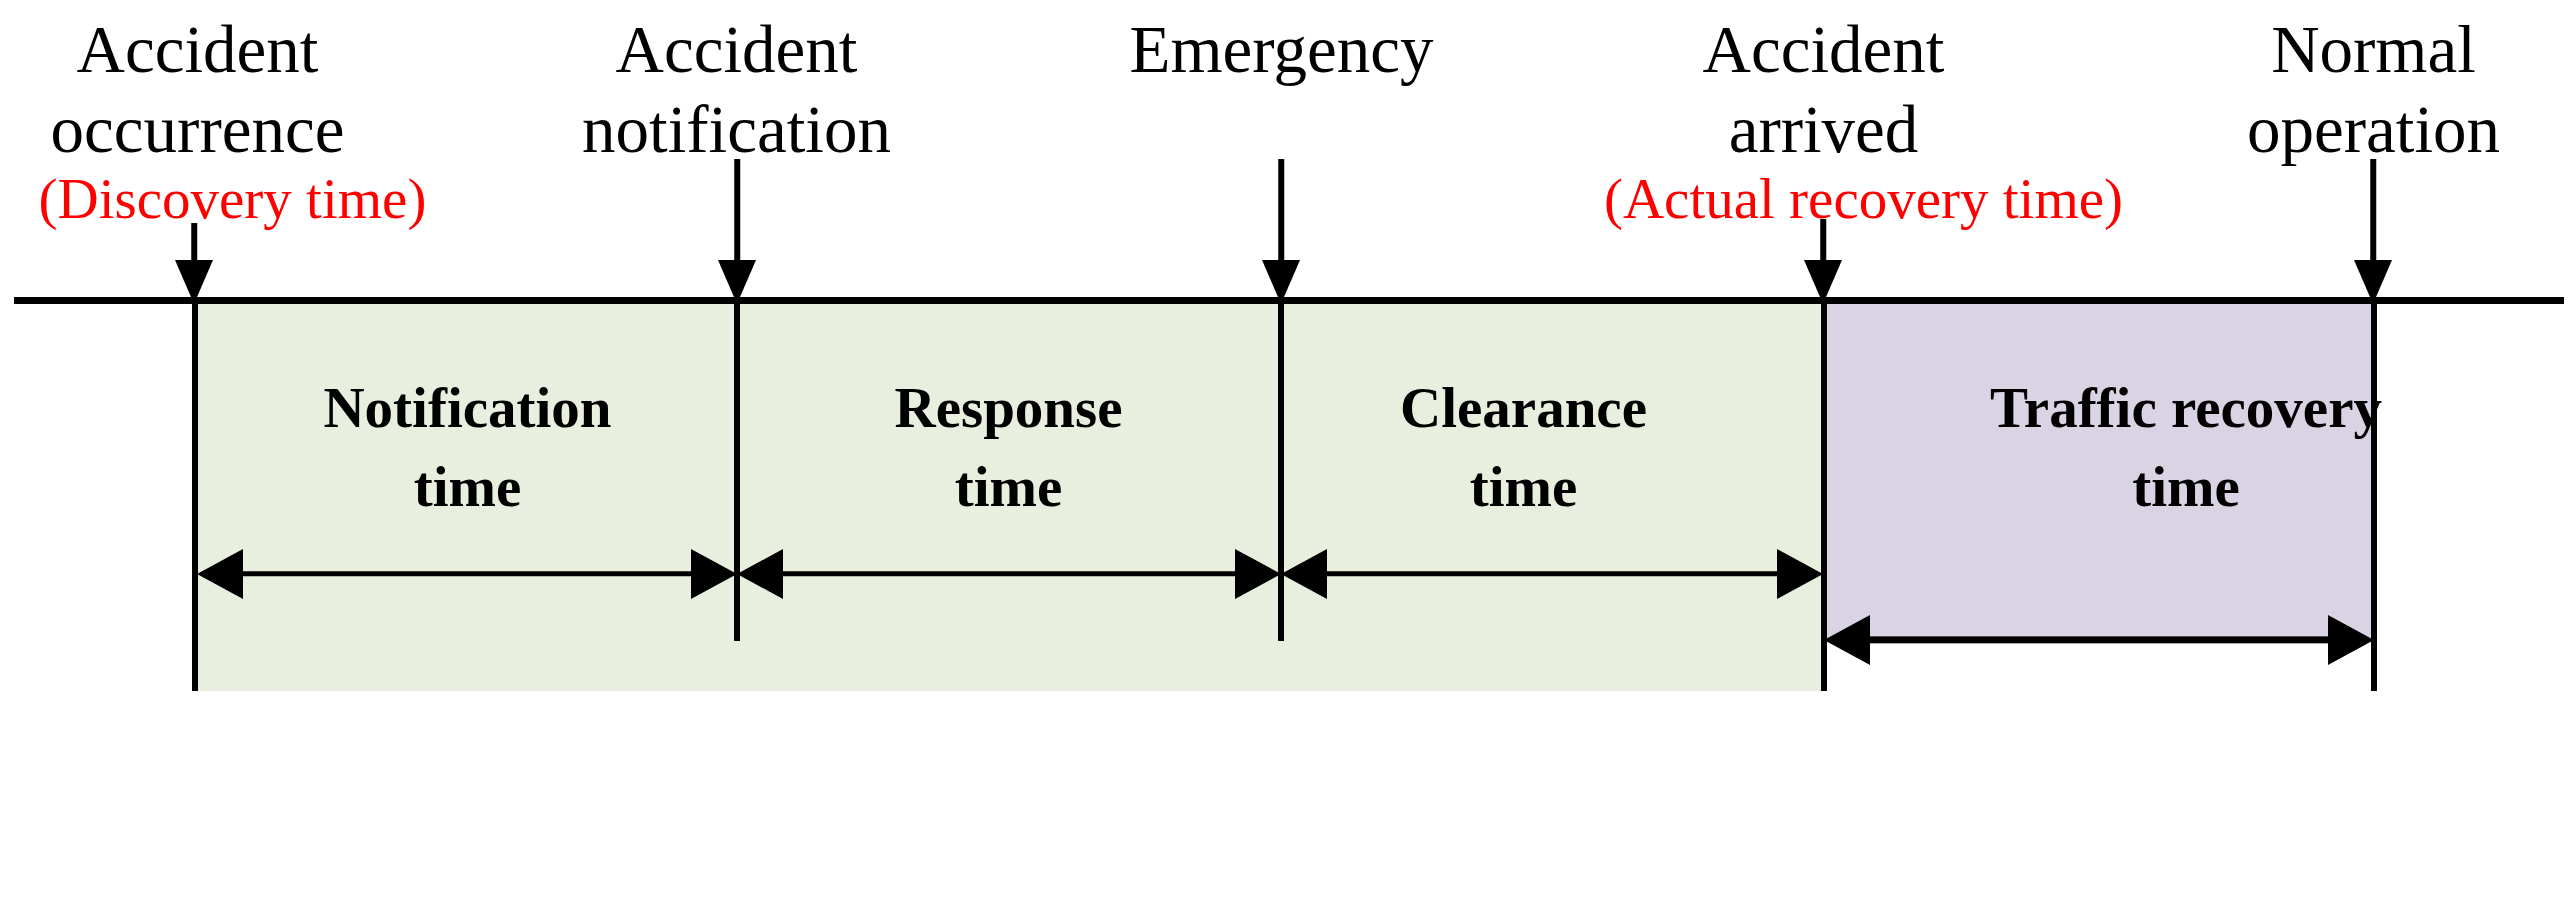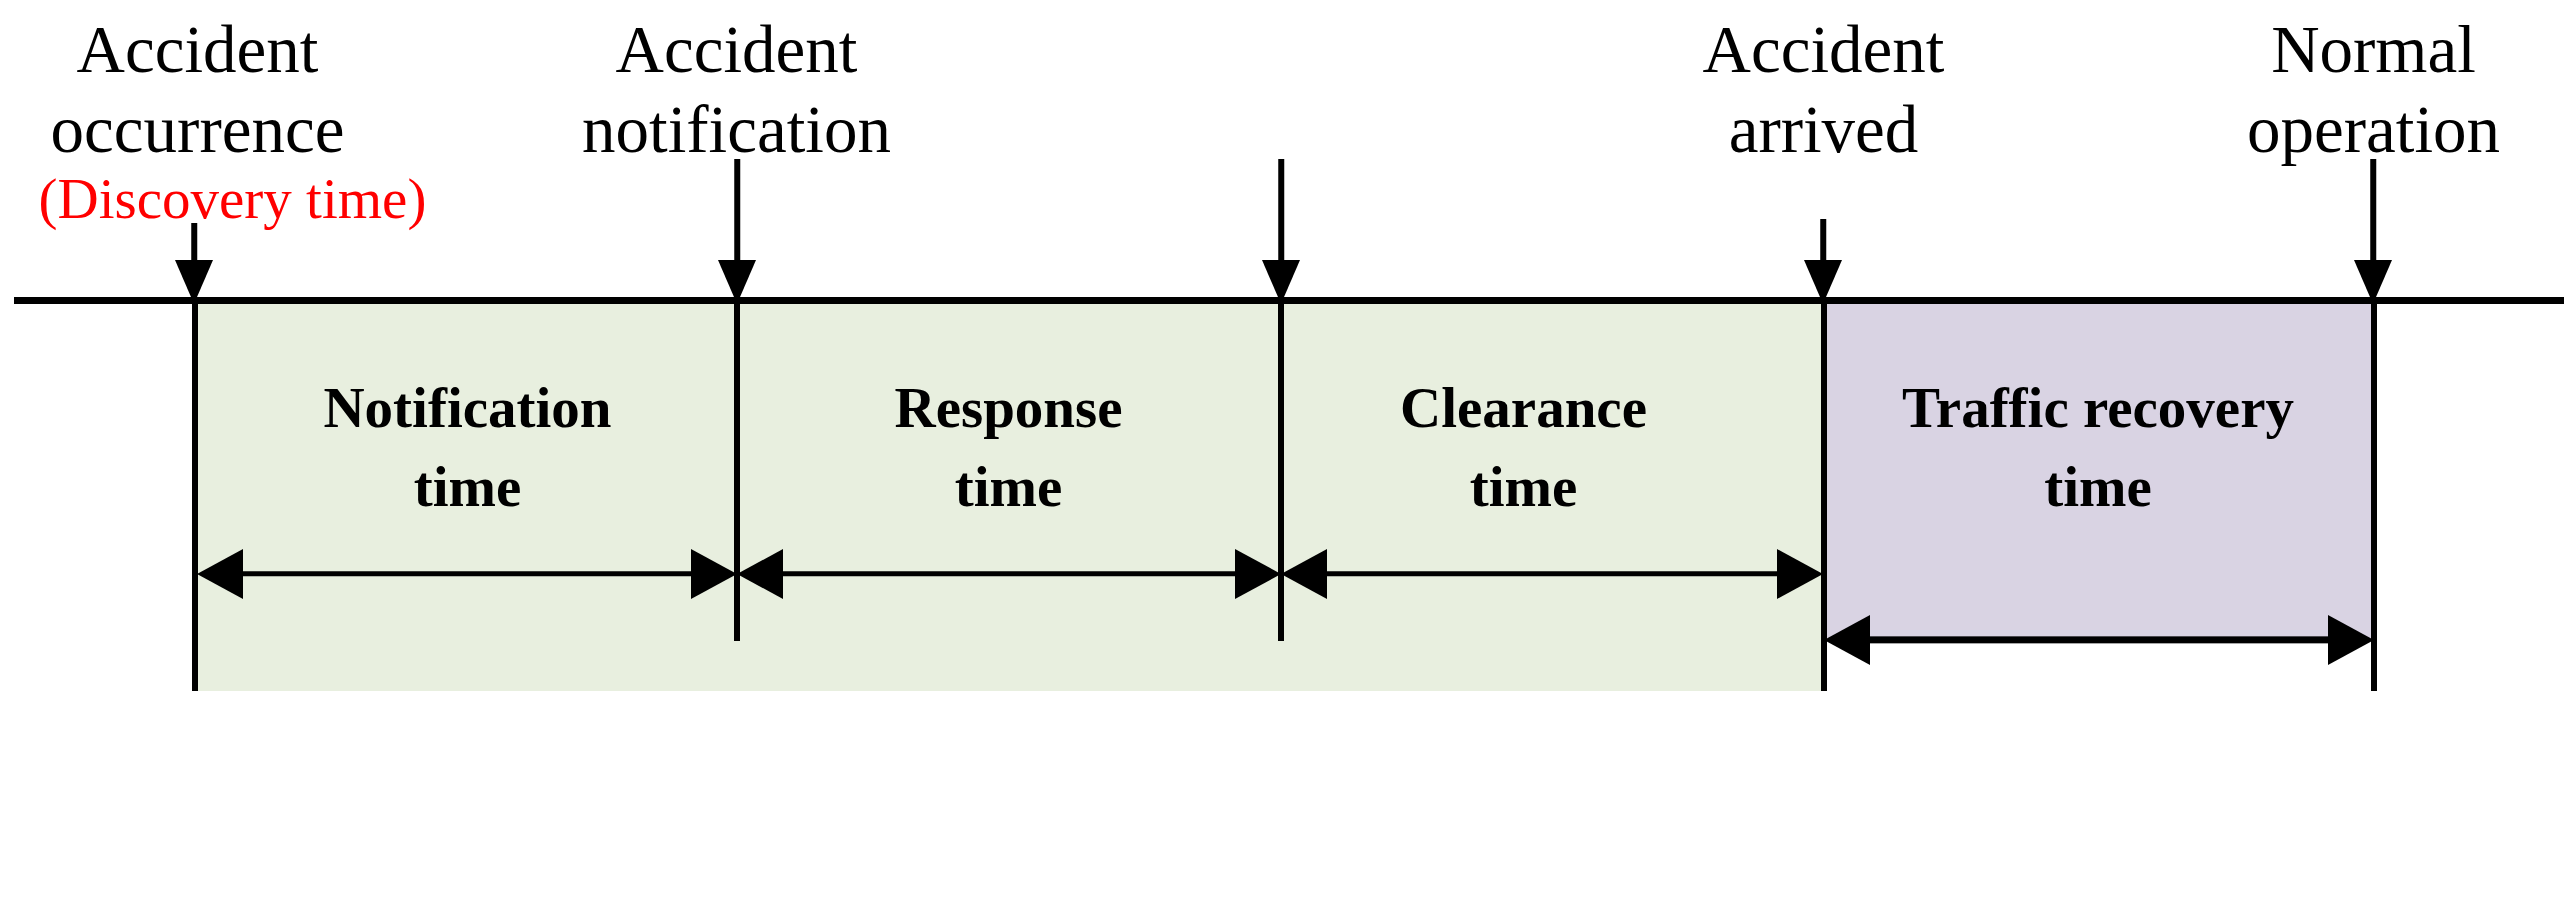--- a/index.html
+++ b/index.html
@@ -106,31 +106,33 @@
 
   <div class="event-label" style="left:-122px; top:9px; width:639px">
     <div>Accident</div>
     <div>occurrence</div>
   </div>
   <div class="event-label" style="left:417px; top:9px; width:639px">
     <div>Accident</div>
     <div>notification</div>
   </div>
   <div class="event-label" style="left:962px; top:9px; width:639px">
+    <div>Emergency</div>
   </div>
   <div class="event-label" style="left:1504px; top:9px; width:639px">
     <div>Accident</div>
     <div>arrived</div>
   </div>
   <div class="event-label" style="left:2054px; top:9px; width:639px">
     <div>Normal</div>
     <div>operation</div>
   </div>
 
   <div class="sub-label" style="left:-87px; top:168px; width:639px">(Discovery time)</div>
+  <div class="sub-label" style="left:1498px; top:168px; width:731px">(Actual recovery time)</div>
 
   <div class="down-arrow" style="left:175px; top:223px; width:38px; height:81px">
     <div class="shaft" style="height:40px"></div>
     <div class="head"></div>
   </div>
   <div class="down-arrow" style="left:718px; top:159px; width:38px; height:145px">
     <div class="shaft" style="height:104px"></div>
     <div class="head"></div>
   </div>
   <div class="down-arrow" style="left:1262px; top:159px; width:38px; height:145px">
@@ -151,21 +153,21 @@
     <div>time</div>
   </div>
   <div class="seg-label" style="left:753px; top:368px; width:511px">
     <div>Response</div>
     <div>time</div>
   </div>
   <div class="seg-label" style="left:1268px; top:368px; width:511px">
     <div>Clearance</div>
     <div>time</div>
   </div>
-  <div class="seg-label" style="left:1806px; top:368px; width:584px">
+  <div class="seg-label" style="left:1894px; top:368px; width:584px">
     <div>Traffic recovery</div>
     <div>time</div>
   </div>
 
   <div class="h-arrow" style="left:197px; top:549px; width:540px; height:49px">
     <div class="line"></div>
     <div class="head-l"></div>
     <div class="head-r"></div>
   </div>
   <div class="h-arrow" style="left:737px; top:549px; width:544px; height:49px">

